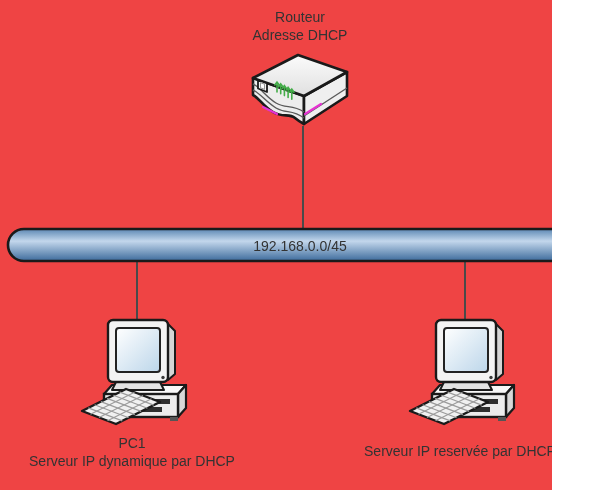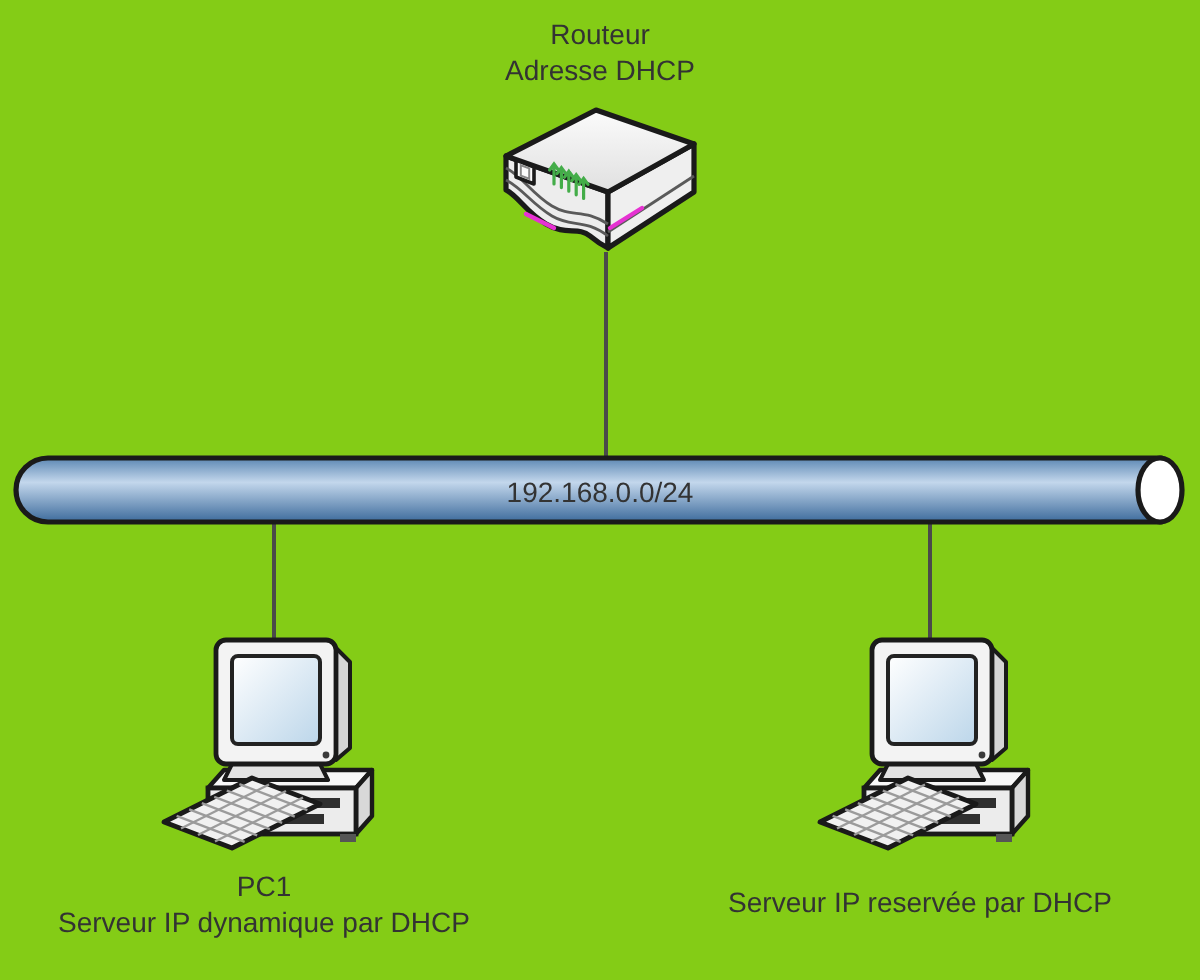--- a/index.html
+++ b/index.html
@@ -1,17 +1,17 @@
 <!DOCTYPE html>
 <html style="--text: #333333; --outline: #1a1a1a; --connector: #4a4a4a; --bus-top: #5c87b3; --bus-mid: #c3d7ec; --bus-bottom: #3d6b9c; --arrow-green: #44ad49; --stripe-magenta: #e632d2; --screen-blue: #bcd6ea;"><head>
 <meta charset="utf-8">
 <style>
   html,body{margin:0;padding:0;background:#fff;}
   .canvas{
-    position:relative;width:600px;height:490px;background:#84cc16;
+    position:relative;width:552px;height:490px;background:#ef4444;
     font-family:"Liberation Sans",sans-serif;color:var(--text,#333);
     overflow:hidden;
   }
   .lbl{position:absolute;text-align:center;font-size:14px;line-height:18px;color:var(--text,#333);}
   .vline{position:absolute;width:2px;background:var(--connector,#4a4a4a);}
   svg{position:absolute;display:block;}
   .bus-lbl{font-size:14px;}
 </style>
 </head>
 <body>
@@ -65,21 +65,21 @@
     <defs>
       <linearGradient id="busGrad" x1="0" y1="0" x2="0" y2="1">
         <stop offset="0" stop-color="var(--bus-top)"></stop>
         <stop offset="0.38" stop-color="var(--bus-mid)"></stop>
         <stop offset="1" stop-color="var(--bus-bottom)"></stop>
       </linearGradient>
     </defs>
     <path d="M 20,3 L 576,3 L 576,35 L 20,35 A 16,16 0 0 1 20,3 Z" fill="url(#busGrad)" stroke="var(--outline)" stroke-width="2.6"></path>
     <ellipse cx="576" cy="19" rx="11" ry="16" fill="#ffffff" stroke="var(--outline)" stroke-width="2.6"></ellipse>
   </svg>
-  <div class="lbl bus-lbl" style="left:0;top:237px;width:600px">192.168.0.0/24</div>
+  <div class="lbl bus-lbl" style="left:0;top:237px;width:600px">192.168.0.0/45</div>
 
   <svg style="left:80px;top:316px" width="112" height="118" viewBox="0 0 112 118">
     <defs>
       <linearGradient id="scrGrad" x1="0" y1="0" x2="1" y2="1">
         <stop offset="0" stop-color="#ffffff"></stop>
           <stop offset="1" stop-color="var(--screen-blue)"></stop>
       </linearGradient>
     </defs>
     <g>
       <polygon points="24,78 32,69 106,69 98,78" fill="#f8f8f8" stroke="var(--outline)" stroke-width="2.2" stroke-linejoin="round"></polygon>

